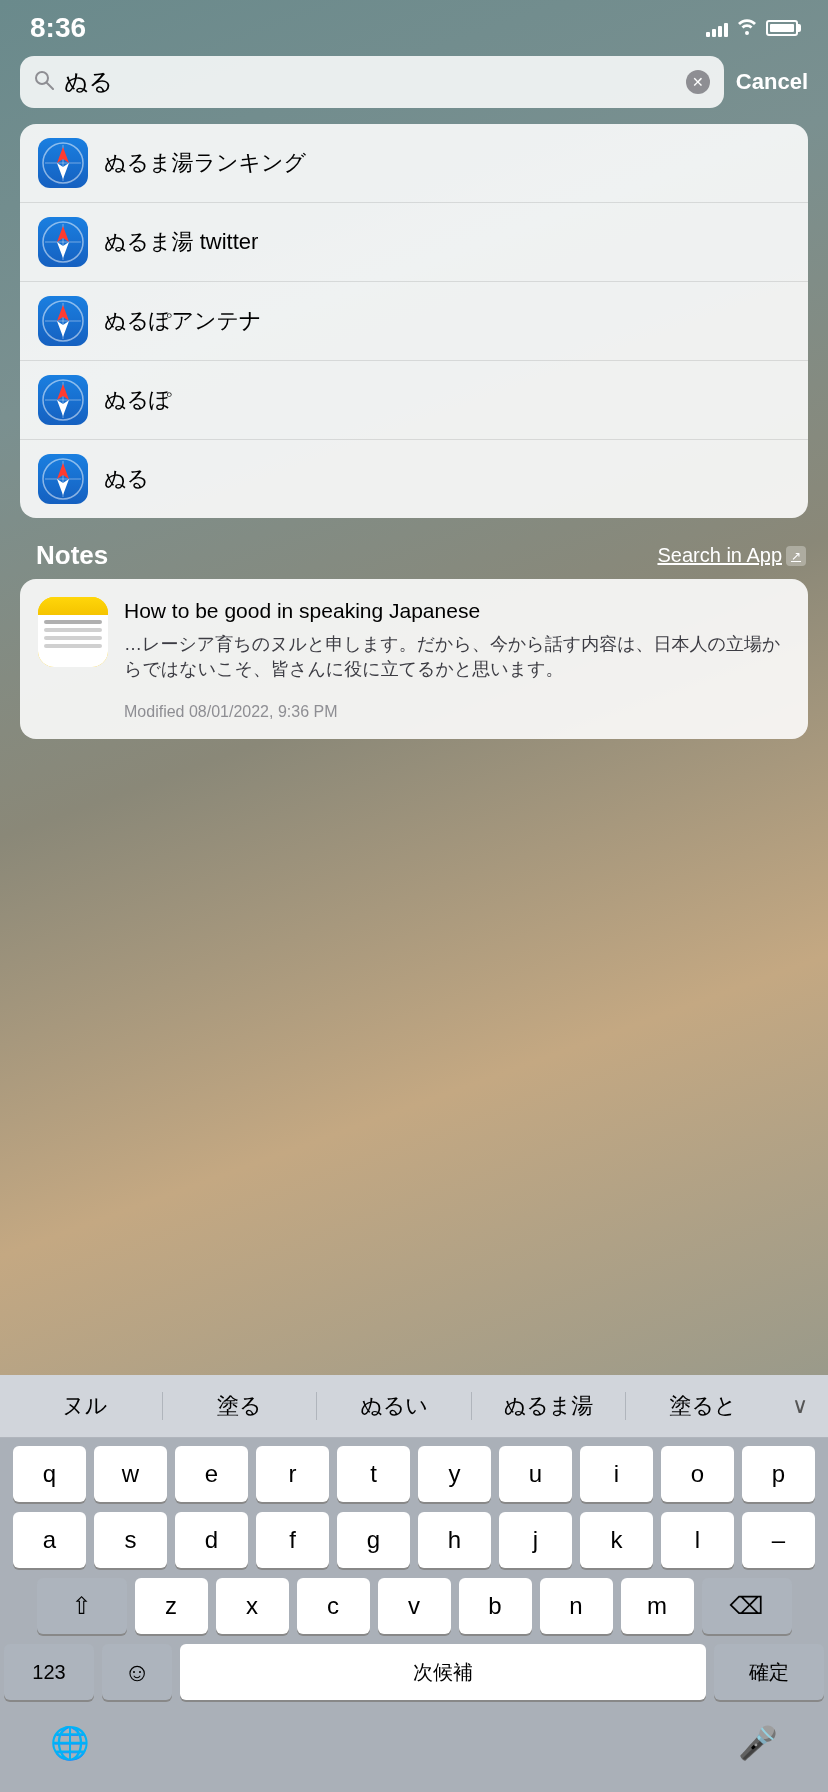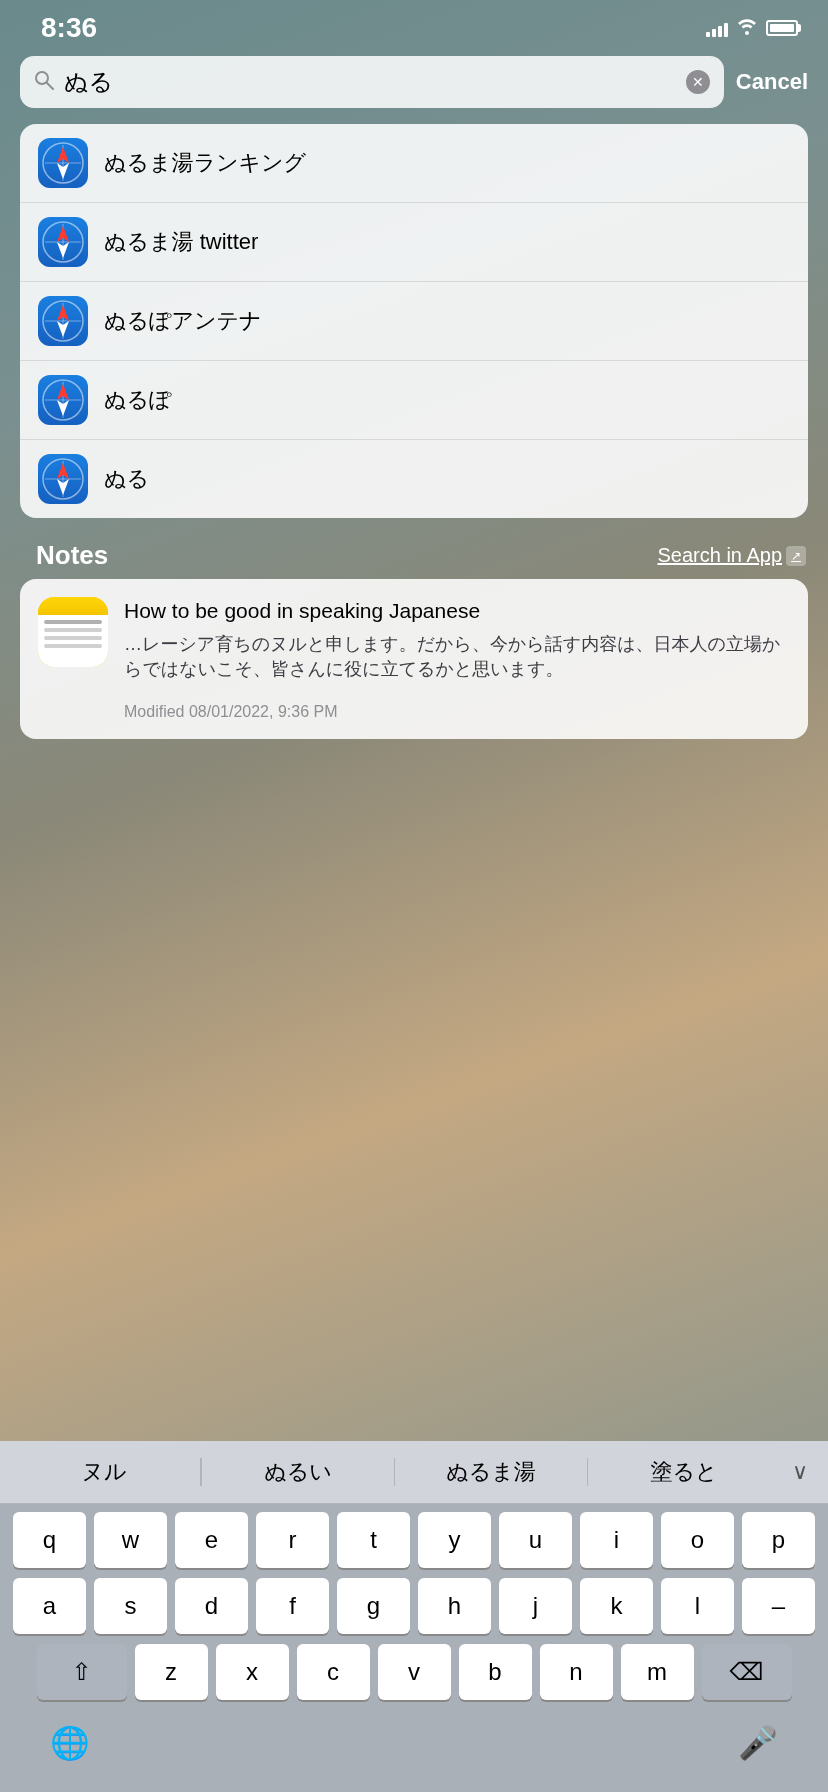--- a/index.html
+++ b/index.html
@@ -18,21 +18,20 @@
       display: flex;
       justify-content: space-between;
       align-items: center;
       padding: 14px 30px 8px 30px;
       height: 50px;
     }
     .status-time {
       font-size: 28px;
       font-weight: 600;
       color: white;
-      margin-left: 11px;
     }
     .status-icons {
       display: flex;
       align-items: center;
       gap: 8px;
     }
     .signal-bars {
       display: flex;
       align-items: flex-end;
       gap: 2px;
@@ -482,20 +481,21 @@
     <div class="notes-preview">…レーシア育ちのヌルと申します。だから、今から話す内容は、日本人の立場からではないこそ、皆さんに役に立てるかと思います。</div>
     <div class="notes-modified">Modified 08/01/2022, 9:36 PM</div>
   </div>
 </div>
 
 <div class="keyboard-container">
 
   <div class="predictive-bar">
     <span class="predictive-word">ヌル</span>
     <div class="predictive-divider"></div>
+    <span class="predictive-word">塗る</span>
     <div class="predictive-divider"></div>
     <span class="predictive-word">ぬるい</span>
     <div class="predictive-divider"></div>
     <span class="predictive-word">ぬるま湯</span>
     <div class="predictive-divider"></div>
     <span class="predictive-word">塗ると</span>
     <span class="predictive-expand">∨</span>
   </div>
 
   <div class="keyboard-rows">
@@ -531,20 +531,26 @@
       <div class="key key-letter">z</div>
       <div class="key key-letter">x</div>
       <div class="key key-letter">c</div>
       <div class="key key-letter">v</div>
       <div class="key key-letter">b</div>
       <div class="key key-letter">n</div>
       <div class="key key-letter">m</div>
       <div class="key key-delete key-special">⌫</div>
     </div>
 
+    <div class="key-row">
+      <div class="key key-123 key-special">123</div>
+      <div class="key key-emoji key-special">☺</div>
+      <div class="key key-space">次候補</div>
+      <div class="key key-done key-special">確定</div>
+    </div>
   </div>
 
   <div class="bottom-bar">
     <span class="bottom-icon">🌐</span>
     <span class="bottom-icon">🎤</span>
   </div>
 
 </div>
 
 </body></html>

